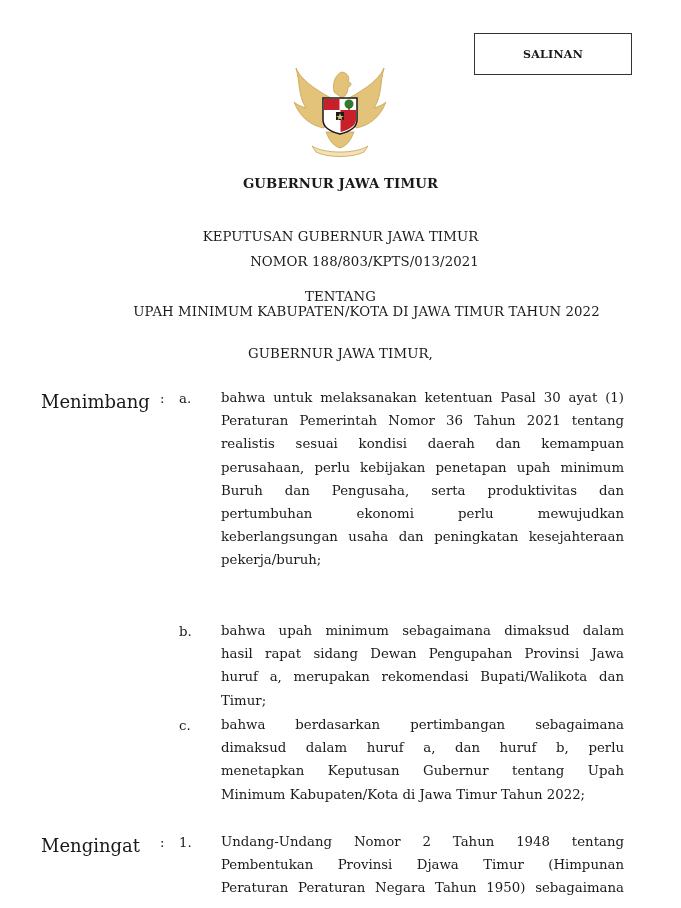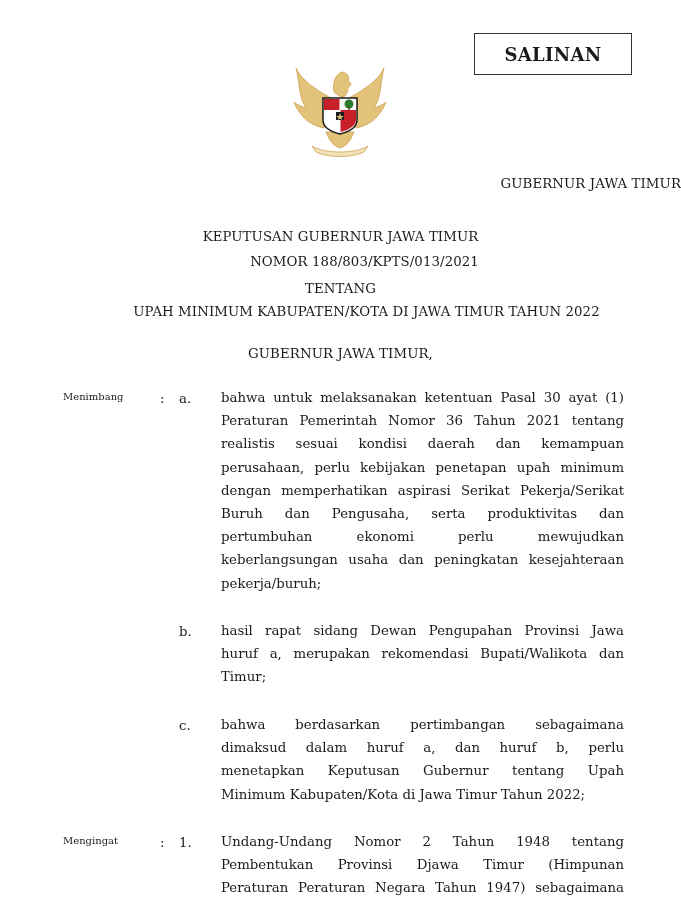--- a/index.html
+++ b/index.html
@@ -5,30 +5,30 @@
     html, body { margin: 0; padding: 0; background: #ffffff; }
     body {
       width: 681px; height: 908px; position: relative; overflow: hidden;
       font-family: "DejaVu Serif", "Liberation Serif", serif;
       color: #1a1a1a;
     }
     .salinan-box {
       position: absolute; left: 474px; top: 33px; width: 158px; height: 42px;
       border: 1.5px solid #333; box-sizing: border-box;
       display: flex; align-items: center; justify-content: center;
-      font-weight: bold; font-size: 18px; letter-spacing: 0.3px; text-align: center;
+      font-weight: bold; font-size: 11px; letter-spacing: 0.3px; text-align: center;
     }
     .emblem { position: absolute; left: 290px; top: 62px; width: 100px; height: 98px; }
     .center-line {
       position: absolute; left: 0; width: 681px; text-align: center;
       font-size: 13.3px; letter-spacing: 0.1px;
     }
-    .bold { font-weight: normal; text-align: right; }
+    .bold { font-weight: bold; }
     .label-col {
-      position: absolute; left: 63px; font-size: 10px;
+      position: absolute; left: 41px; font-size: 18px;
     }
     .colon-col { position: absolute; left: 160px; font-size: 13.3px; }
     .mark-col { position: absolute; left: 179px; font-size: 13.3px; }
     .para {
       position: absolute; left: 221px; width: 403px;
       font-size: 13.3px; line-height: 23.2px; text-align: justify;
       text-align-last: left;
     }
     .para .ln { display: block; text-align: justify; text-align-last: justify; white-space: nowrap; }
     .para .ln.last { text-align-last: left; }
@@ -56,55 +56,55 @@
   <path d="M50.5 48 L66 48 L66 58 C66 64, 58 68, 50.5 70 Z" fill="#c8202a"></path>
   <rect x="46" y="50" width="8" height="8" fill="#1a1a1a"></rect>
   <polygon points="50,51 51,54 54,54 51.5,55.5 52.5,58 50,56.5 47.5,58 48.5,55.5 46,54 49,54" fill="#e3c27a"></polygon>
 
   <path d="M22 84 C34 92, 66 92, 78 84 L74 90 C62 96, 38 96, 26 90 Z" fill="#f2e2b8" stroke="#c9a24e" stroke-width="0.8"></path>
 </svg>
 
 <div class="center-line bold" style="top:176px;">GUBERNUR JAWA TIMUR</div>
 <div class="center-line" style="top:229px;">KEPUTUSAN GUBERNUR JAWA TIMUR</div>
 <div class="center-line" style="top:254px;padding-left:24px;">NOMOR 188/803/KPTS/013/2021</div>
-<div class="center-line" style="top:281px;text-align:center;">TENTANG</div>
+<div class="center-line" style="top:289px;text-align:center;">TENTANG</div>
 <div class="center-line" style="top:304px;margin-left:26px;">UPAH MINIMUM KABUPATEN/KOTA DI JAWA TIMUR TAHUN 2022</div>
 <div class="center-line" style="top:346px;">GUBERNUR JAWA TIMUR,</div>
 
 <div class="label-col" style="top:391px;">Menimbang</div>
 <div class="colon-col" style="top:391px;">:</div>
 
 <div class="mark-col" style="top:391px;">a.</div>
 <div class="para" style="top:386px;">
   <span class="ln">bahwa untuk melaksanakan ketentuan Pasal 30 ayat (1)</span>
   <span class="ln">Peraturan Pemerintah Nomor 36 Tahun 2021 tentang</span>
   <span class="ln">realistis sesuai kondisi daerah dan kemampuan</span>
   <span class="ln">perusahaan, perlu kebijakan penetapan upah minimum</span>
-  <span class="ln">dengan memperhatikan aspirasi Serikat Pekerja/Serikat</span>
   <span class="ln">Buruh dan Pengusaha, serta produktivitas dan</span>
   <span class="ln">pertumbuhan ekonomi perlu mewujudkan</span>
   <span class="ln">keberlangsungan usaha dan peningkatan kesejahteraan</span>
   <span class="ln last">pekerja/buruh;</span>
 </div>
 
 <div class="mark-col" style="top:624px;">b.</div>
 <div class="para" style="top:619px;">
+  <span class="ln">bahwa upah minimum sebagaimana dimaksud dalam</span>
   <span class="ln">hasil rapat sidang Dewan Pengupahan Provinsi Jawa</span>
   <span class="ln">huruf a, merupakan rekomendasi Bupati/Walikota dan</span>
   <span class="ln last">Timur;</span>
 </div>
 
 <div class="mark-col" style="top:718px;">c.</div>
 <div class="para" style="top:713px;">
   <span class="ln">bahwa berdasarkan pertimbangan sebagaimana</span>
   <span class="ln">dimaksud dalam huruf a, dan huruf b, perlu</span>
   <span class="ln">menetapkan Keputusan Gubernur tentang Upah</span>
   <span class="ln last">Minimum Kabupaten/Kota di Jawa Timur Tahun 2022;</span>
 </div>
 
 <div class="label-col" style="top:835px;">Mengingat</div>
 <div class="colon-col" style="top:835px;">:</div>
 <div class="mark-col" style="top:835px;">1.</div>
 <div class="para" style="top:830px;">
   <span class="ln">Undang-Undang Nomor 2 Tahun 1948 tentang</span>
   <span class="ln">Pembentukan Provinsi Djawa Timur (Himpunan</span>
-  <span class="ln">Peraturan Peraturan Negara Tahun 1947) sebagaimana</span>
+  <span class="ln">Peraturan Peraturan Negara Tahun 1950) sebagaimana</span>
 </div>
 
 </body></html>

